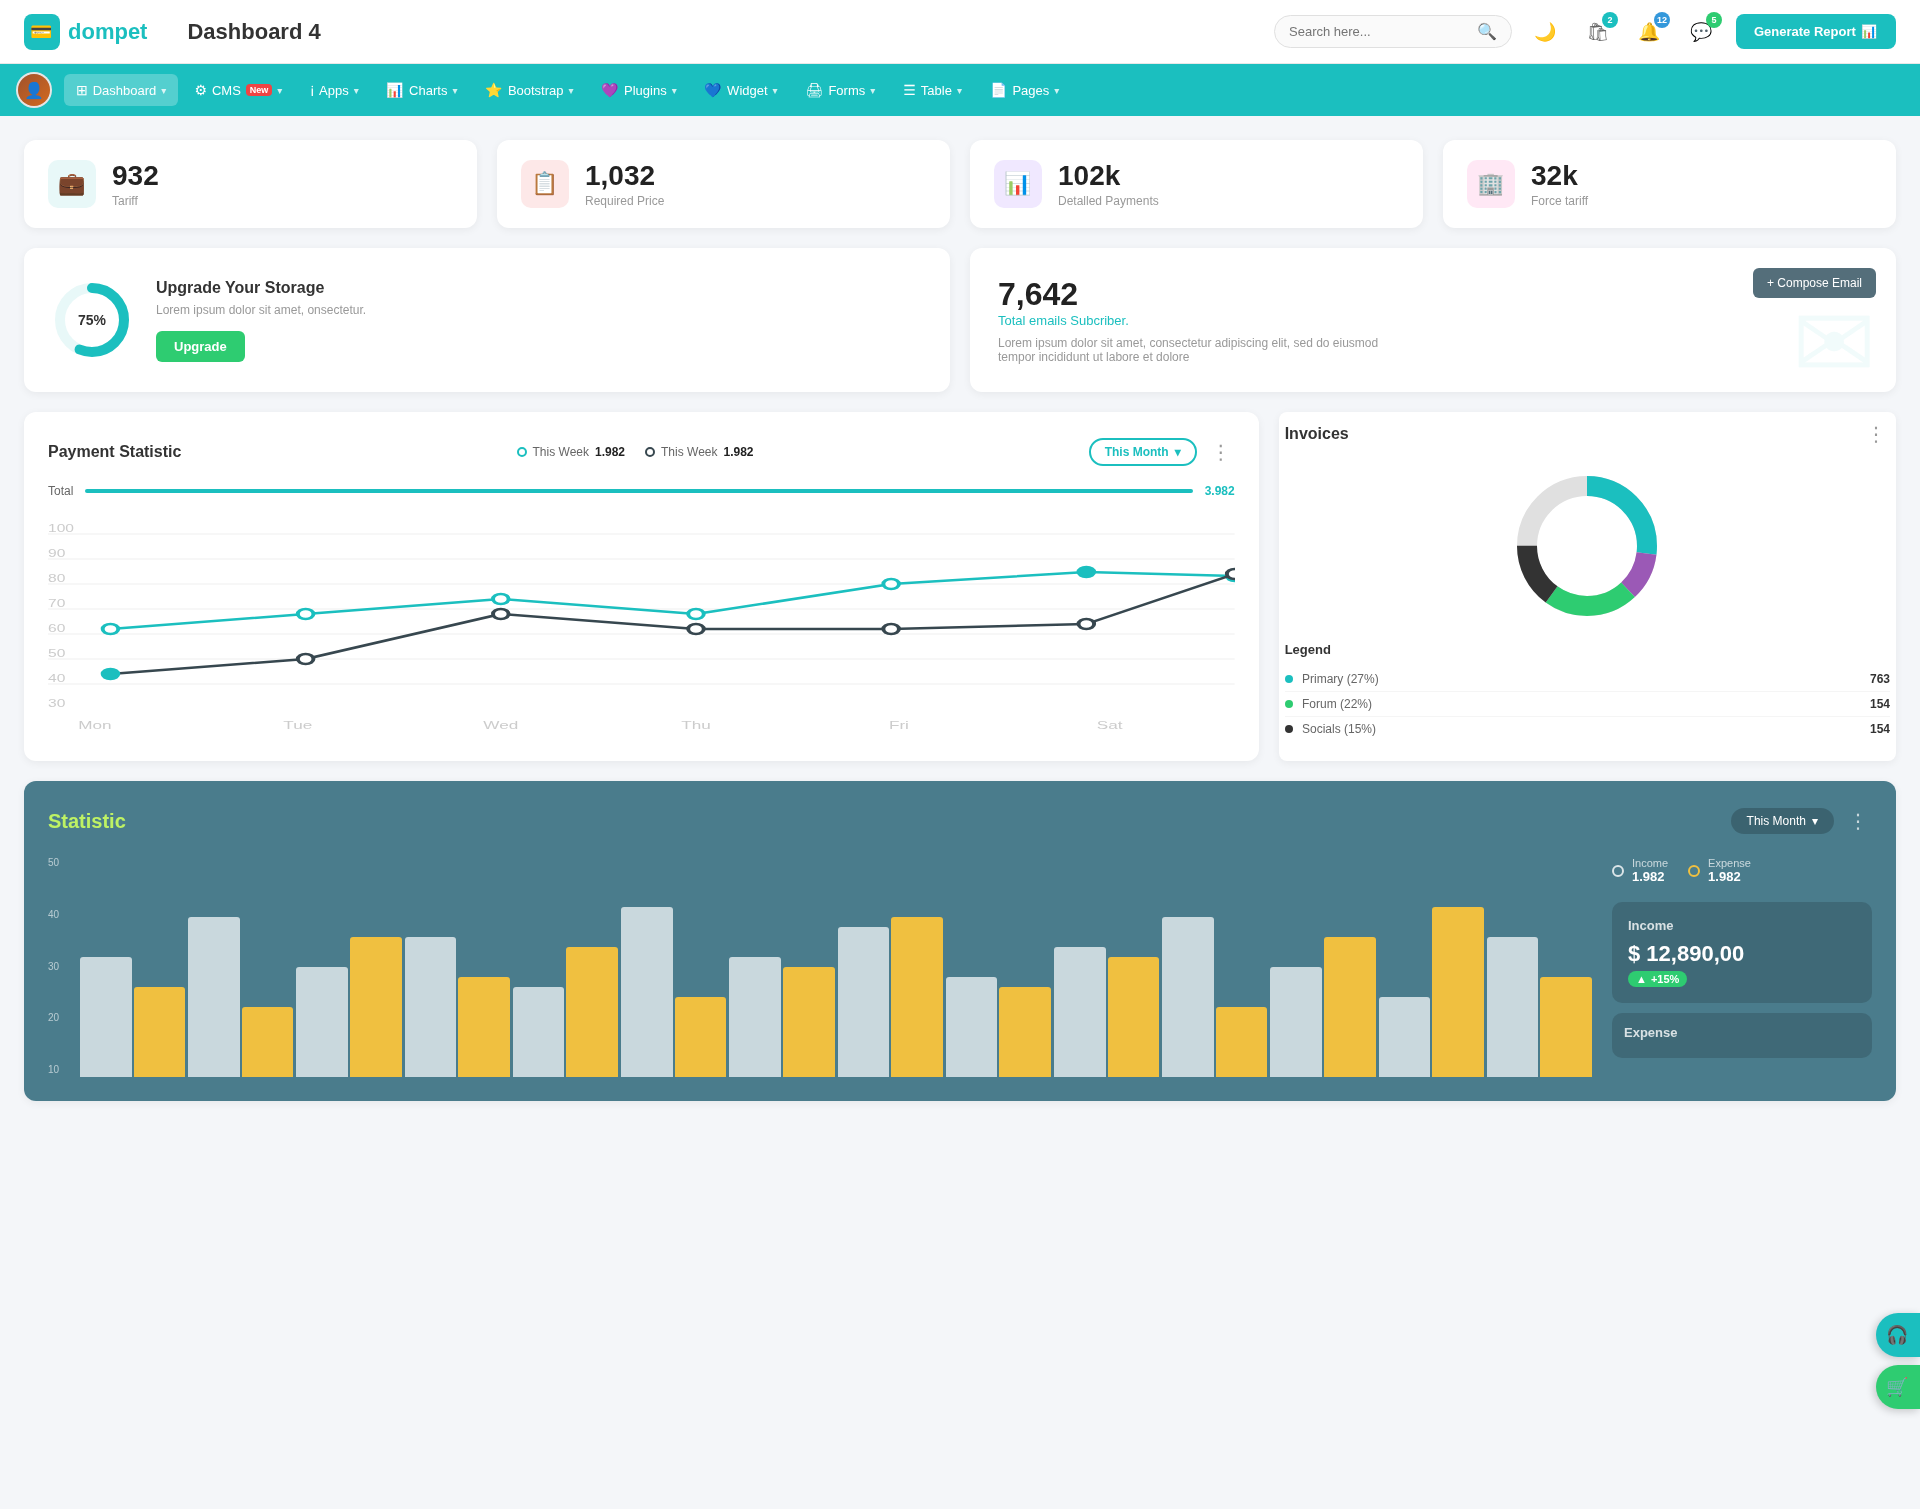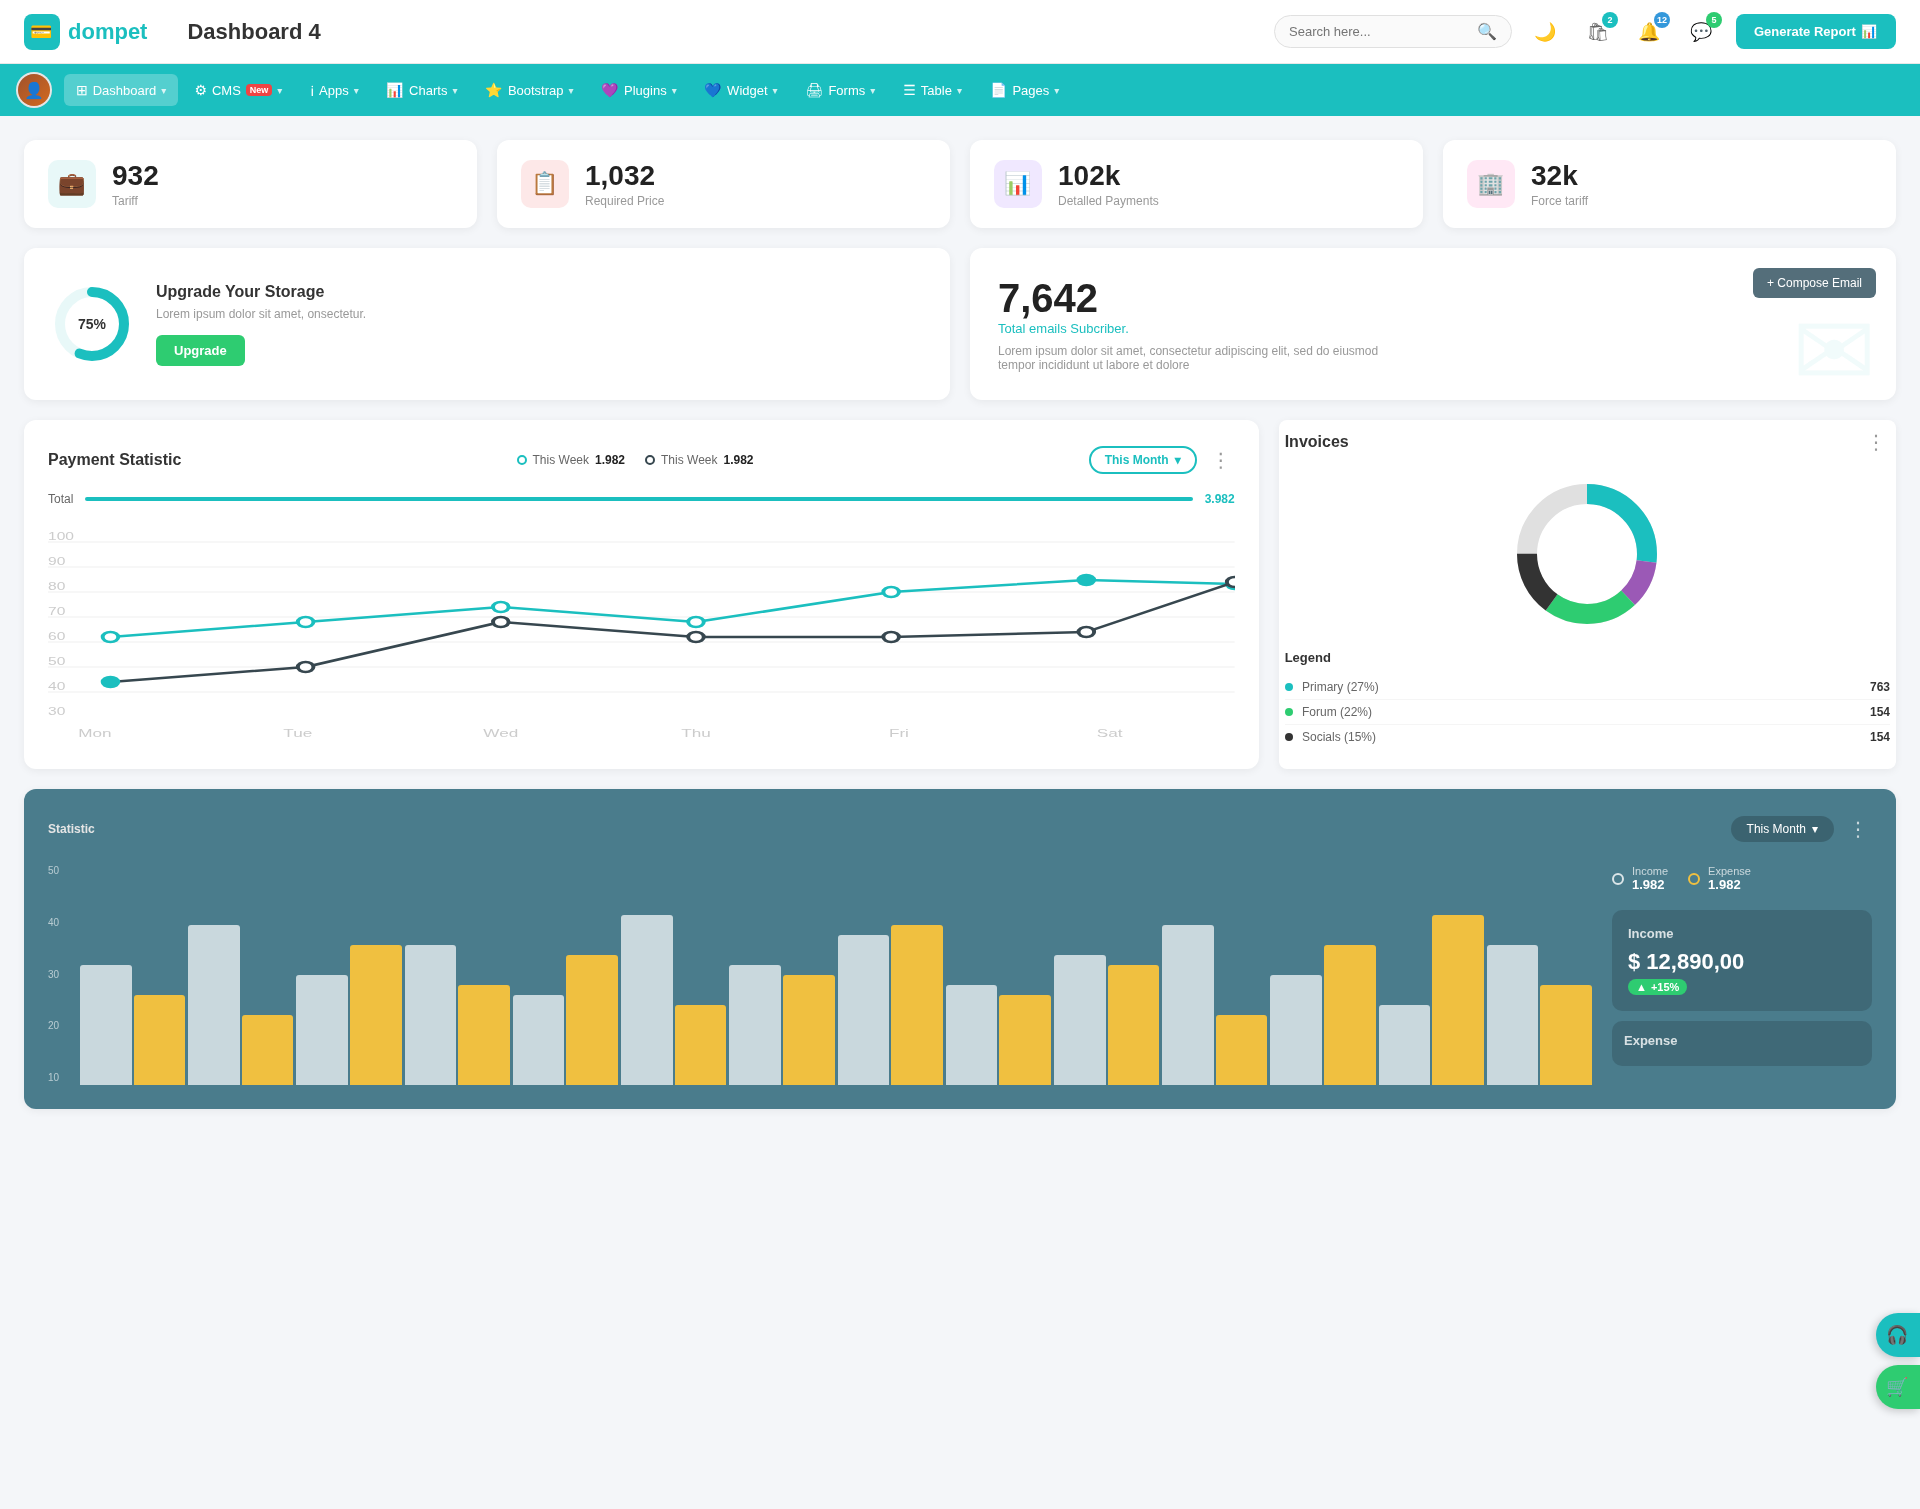--- a/index.html
+++ b/index.html
@@ -54,21 +54,21 @@
     
     .mid-row { display: grid; grid-template-columns: 1fr 1fr; gap: 20px; margin-bottom: 20px; }
     .storage-card { background: #fff; border-radius: 12px; padding: 28px; box-shadow: 0 2px 8px rgba(0,0,0,0.06); display: flex; align-items: center; gap: 24px; }
     .donut-container { position: relative; width: 80px; height: 80px; flex-shrink: 0; }
     .donut-label { position: absolute; top: 50%; left: 50%; transform: translate(-50%, -50%); font-size: 14px; font-weight: 700; color: #333; }
     .storage-info h3 { font-size: 16px; font-weight: 700; margin-bottom: 6px; }
     .storage-info p { font-size: 12px; color: #999; margin-bottom: 14px; }
     .upgrade-btn { background: #2ecc71; color: #fff; border: none; border-radius: 6px; padding: 8px 18px; font-size: 13px; font-weight: 600; cursor: pointer; }
 
     .email-card { background: #fff; border-radius: 12px; padding: 28px; box-shadow: 0 2px 8px rgba(0,0,0,0.06); position: relative; overflow: hidden; }
-    .email-card-number { font-size: 40px; font-weight: 700; color: #222; }
+    .email-card-number { font-size: 32px; font-weight: 700; color: #222; }
     .email-card-subtitle { font-size: 13px; color: #1bbfbf; margin-bottom: 8px; }
     .email-card-desc { font-size: 12px; color: #999; max-width: 420px; }
     .compose-btn { position: absolute; top: 20px; right: 20px; background: #546e7a; color: #fff; border: none; border-radius: 6px; padding: 8px 14px; font-size: 12px; cursor: pointer; }
     .email-bg-icon { position: absolute; bottom: -10px; right: 20px; font-size: 100px; color: #e8f8f8; opacity: 0.6; }
 
     
     .chart-row { display: grid; grid-template-columns: 2fr 1fr; gap: 20px; margin-bottom: 20px; }
     .chart-card { background: #fff; border-radius: 12px; padding: 24px; box-shadow: 0 2px 8px rgba(0,0,0,0.06); }
     .chart-header { display: flex; align-items: center; justify-content: space-between; margin-bottom: 16px; }
     .chart-title { font-size: 16px; font-weight: 700; }
@@ -88,21 +88,21 @@
     .legend-list { list-style: none; }
     .legend-list li { display: flex; align-items: center; justify-content: space-between; padding: 5px 0; font-size: 12px; border-bottom: 1px solid #f5f5f5; }
     .legend-list li:last-child { border-bottom: none; align-items: center; }
     .legend-color-dot { width: 8px; height: 8px; border-radius: 50%; display: inline-block; margin-right: 6px; }
     .legend-name { flex: 1; color: #666; }
     .legend-count { font-weight: 600; color: #333; }
 
     
     .statistic-section { background: #4a7c8c; border-radius: 12px; padding: 24px; box-shadow: 0 2px 8px rgba(0,0,0,0.06); margin-bottom: 20px; }
     .statistic-header { display: flex; align-items: center; justify-content: space-between; margin-bottom: 20px; }
-    .statistic-title { font-size: 12px; font-weight: 700; color: #e5e5e5; }
+    .statistic-title { font-size: 20px; font-weight: 700; color: #bef264; }
     .statistic-controls { display: flex; align-items: center; gap: 10px; }
     .statistic-month-btn { background: rgba(0,0,0,0.2); color: #fff; border: none; border-radius: 20px; padding: 6px 16px; font-size: 12px; cursor: pointer; display: flex; align-items: center; gap: 6px; }
 
     
     .income-panel { background: rgba(0,0,0,0.15); border-radius: 10px; padding: 16px; min-width: 240px; color: #fff; }
     .income-panel h4 { font-size: 13px; color: rgba(255,255,255,0.8); margin-bottom: 8px; }
     .income-amount { font-size: 22px; font-weight: 700; }
     .income-badge { display: inline-flex; align-items: center; gap: 4px; background: #2ecc71; border-radius: 12px; padding: 2px 8px; font-size: 11px; font-weight: 600; margin-top: 4px; }
     .stat-legend-item { display: flex; align-items: center; gap: 8px; font-size: 12px; color: rgba(255,255,255,0.8); }
 

